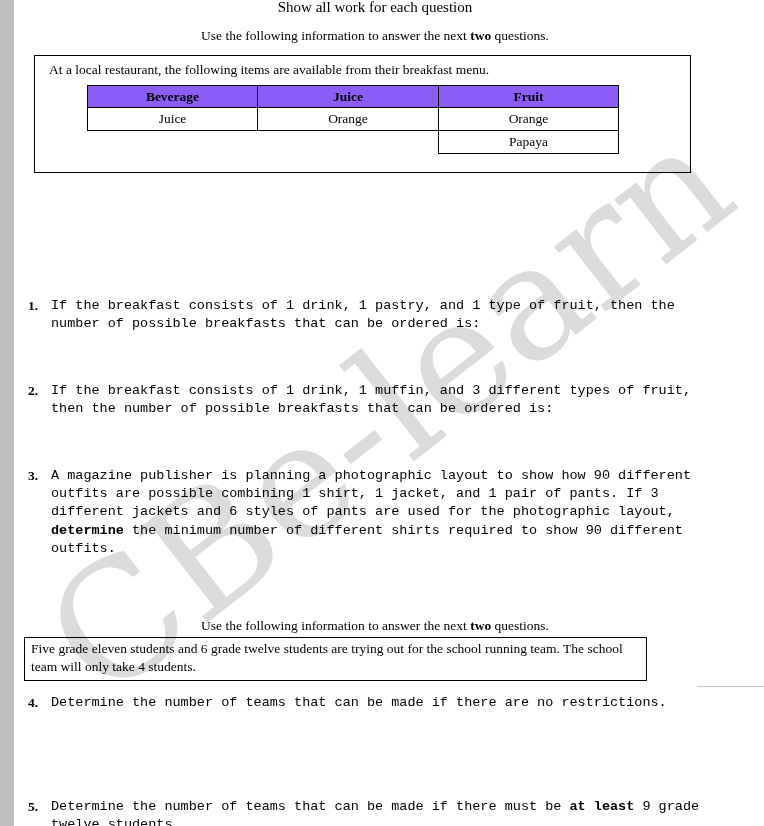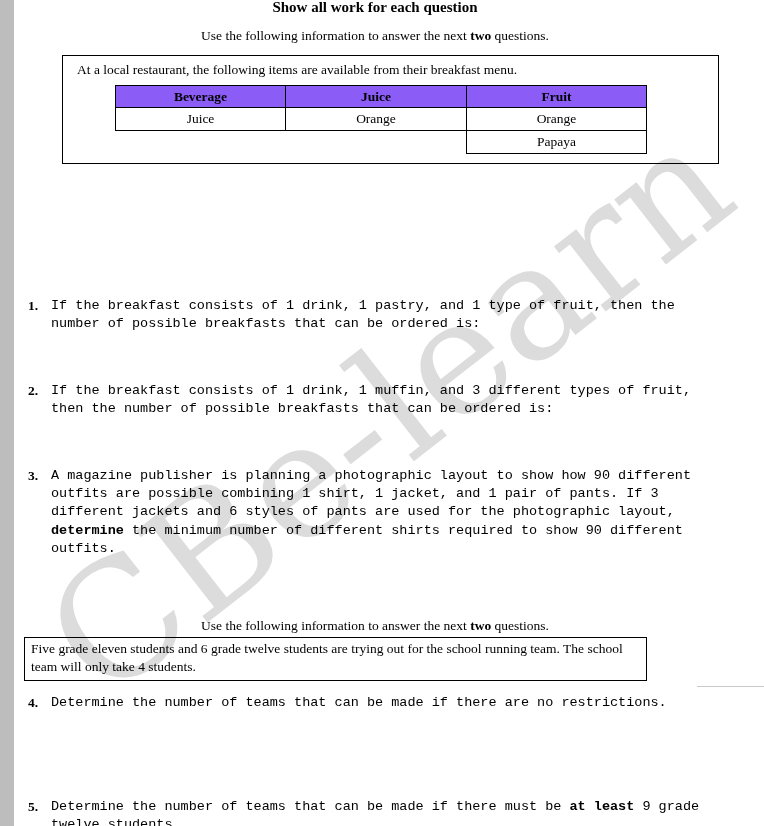--- a/index.html
+++ b/index.html
@@ -24,32 +24,32 @@
   }
   .watermark span {
     font-size:160px;
     color:#dcdcdc;
     transform:rotate(-38deg);
     white-space:nowrap;
     font-family:"DejaVu Serif", serif;
   }
   .doc-title {
     position:absolute; top:-1px; left:0; width:722px;
-    text-align:center; font-weight:bold; font-size:15px;
+    text-align:center; font-weight:normal; font-size:15px;
   }
   .instr {
     position:absolute; left:0; width:722px;
     text-align:center; font-size:13.5px;
   }
   #instr1 { top:28px; }
   #instr2 { top:618px; }
   .menu-box {
-    position:absolute; left:48px; top:55px; width:657px;
+    position:absolute; left:20px; top:55px; width:657px;
     border:1px solid #000;
-    padding:6px 6px 9px 14px;
+    padding:6px 6px 18px 14px;
   }
   .menu-intro { font-size:13.5px; }
   table.menu-table {
     border-collapse:collapse;
     margin:7px 0 0 38px;
     font-size:13.5px;
   }
   table.menu-table td {
     height:23px; text-align:center; vertical-align:middle;
     padding:0 4px;

